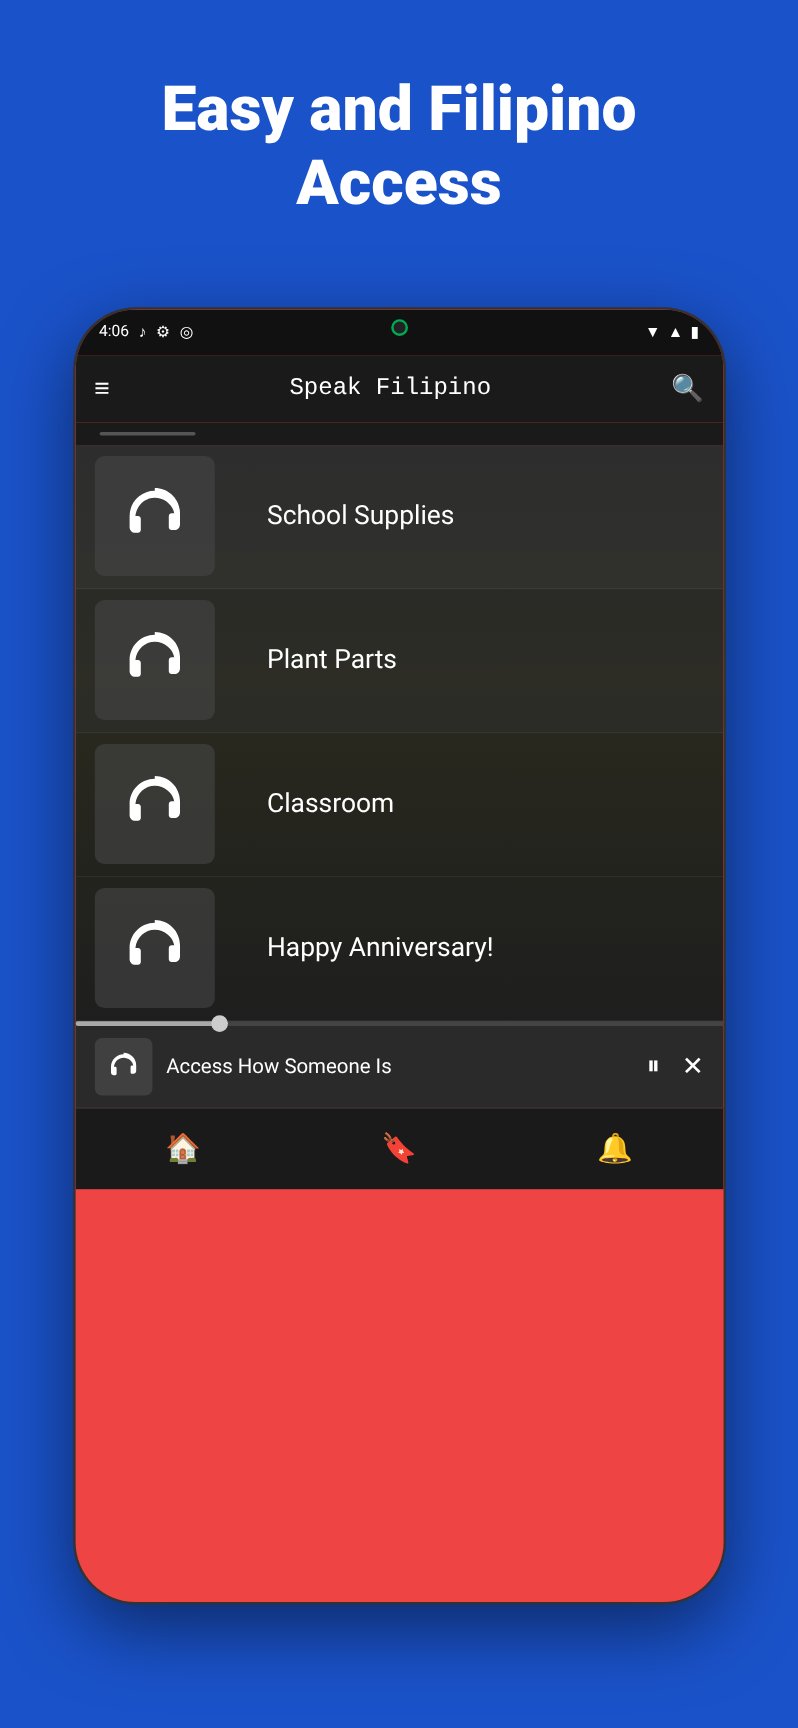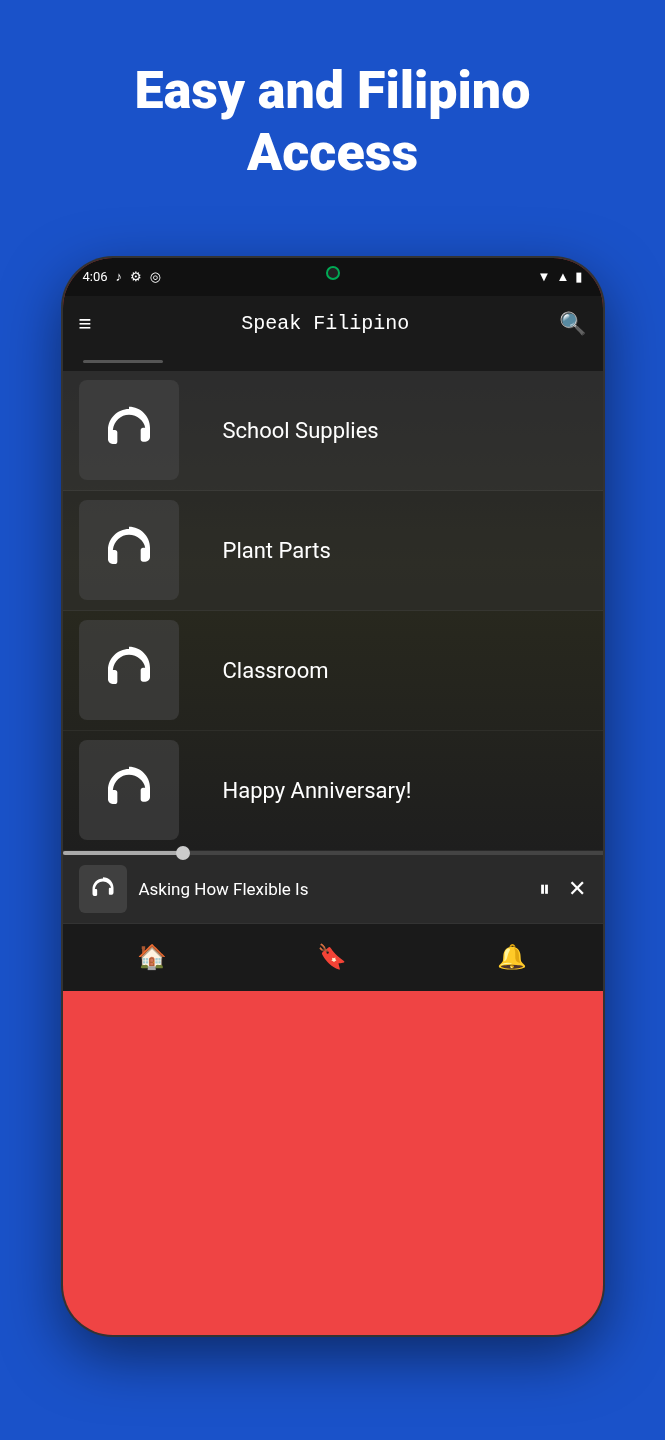--- a/index.html
+++ b/index.html
@@ -320,21 +320,21 @@
       <div class="player-progress">
         <div class="player-progress-fill"></div>
         <div class="player-progress-thumb"></div>
       </div>
       <div class="player-content">
         <div class="player-thumb">
           <svg width="28" height="28" viewBox="0 0 24 24" fill="white">
             <path d="M12 3C7.03 3 3 7.03 3 12v4c0 1.1.9 2 2 2h1c.55 0 1-.45 1-1v-4c0-.55-.45-1-1-1H5.07C5.56 8.11 8.5 5.5 12 5.5s6.44 2.61 6.93 5.5H18c-.55 0-1 .45-1 1v4c0 .55.45 1 1 1h1c1.1 0 2-.9 2-2v-4c0-4.97-4.03-9-9-9z"></path>
           </svg>
         </div>
-        <span class="player-title">Asking How Flexible Is</span>
+        <span class="player-title">Access How Someone Is</span>
         <div class="player-controls">
           <span class="player-btn">⏸</span>
           <span class="player-btn">✕</span>
         </div>
       </div>
     </div>
 
     <div class="bottom-nav">
       <div class="nav-item">
         <span class="nav-icon">🏠</span>

